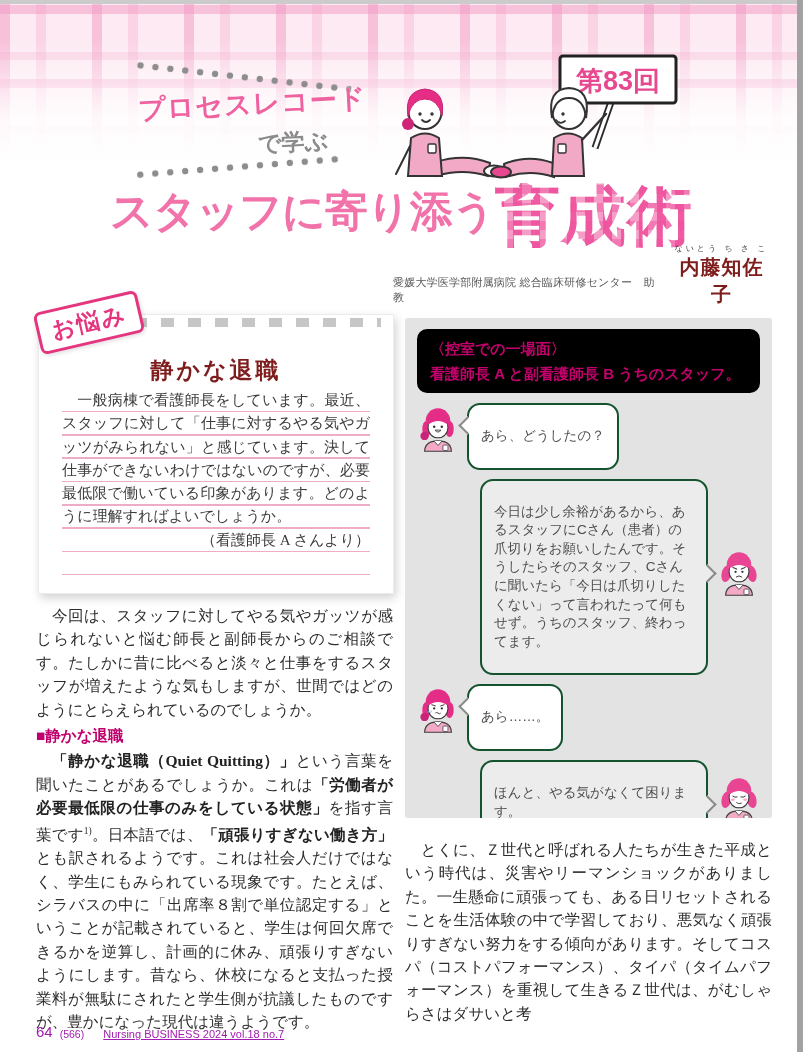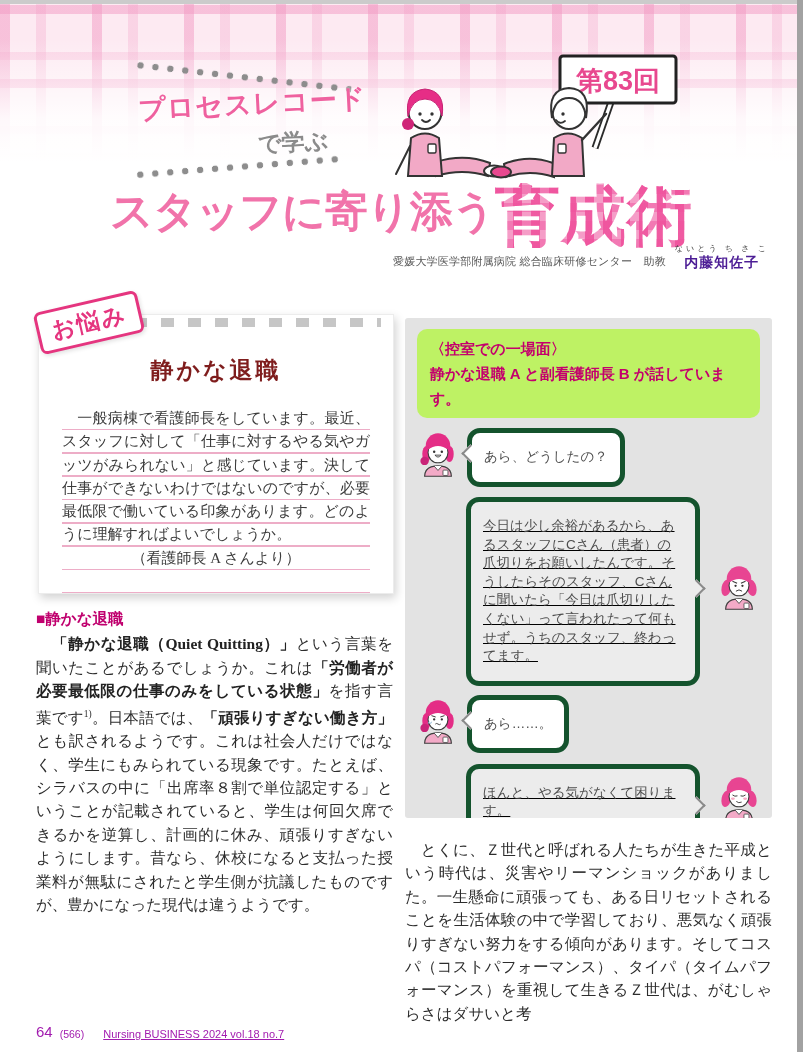--- a/index.html
+++ b/index.html
@@ -30,57 +30,57 @@
   @supports (-webkit-background-clip:text){
     .t2{background-image:
       repeating-linear-gradient(90deg,rgba(238,80,156,.92) 0 9px,rgba(238,80,156,.4) 9px 18px),
       repeating-linear-gradient(0deg,rgba(244,140,190,.92) 0 9px,rgba(244,140,190,.4) 9px 18px);
       -webkit-background-clip:text;background-clip:text;color:transparent;}}
   
   .author{position:absolute;left:393px;top:243px;width:380px;display:flex;align-items:flex-end;gap:9px;}
   .affil{font-size:11px;color:#5a5a5a;letter-spacing:.2px;padding-bottom:3px;}
   .name-wrap{text-align:center;}
   .furigana{display:block;font-size:8px;color:#444;letter-spacing:3px;}
-  .aname{display:block;font-size:14px;font-weight:bold;color:#4c1d95;letter-spacing:1px;}
+  .aname{display:block;font-size:20px;font-weight:bold;color:#7f1d1d;letter-spacing:1px;}
   
   .illus{position:absolute;left:348px;top:50px;}
   
   .notepad{position:absolute;left:38px;top:314px;width:354px;height:278px;background:#fff;
     border:1px solid #ececec;box-shadow:2px 4px 9px rgba(0,0,0,.18);}
   .perforation{position:absolute;top:3px;left:14px;right:12px;height:9px;
     background:repeating-linear-gradient(90deg,#c6c6c6 0 13px,transparent 13px 27px);}
   .stamp{position:absolute;left:-3px;top:-14px;transform:rotate(-13deg);background:#fff;
     border:3.5px solid #e5357f;border-radius:7px;padding:3px 12px;color:#e5357f;
     font-size:23px;font-weight:bold;letter-spacing:2px;box-shadow:1px 2px 4px rgba(0,0,0,.12);}
   .note-title{margin-top:40px;text-align:center;font-size:23px;font-weight:bold;color:#7f1d1d;letter-spacing:3px;}
-  .note-lines{margin:21px 23px 0;font-family:"Liberation Serif",serif;font-size:15px;line-height:23.3px;
+  .note-lines{margin:3px 23px 0;font-family:"Liberation Serif",serif;font-size:15px;line-height:23.3px;
     color:#3b3b3b;text-align:justify;padding-bottom:35px;
     background-image:repeating-linear-gradient(to bottom,transparent 0 21.8px,#edadc7 21.8px 23.3px);}
-  .note-sign{text-align:center;}
+  .note-sign{text-align:right;}
   
   .col{position:absolute;font-family:"Liberation Serif",serif;font-size:15.5px;line-height:23.4px;
     color:#2d2d2d;text-align:justify;}
   .col-left{left:36px;top:604px;width:357px;}
   .col-right{left:405px;top:838px;width:367px;}
   .para{margin:0;}
   .para b{font-family:Liberation Serif, serif;font-weight:bold;color:#222;}
   .para sup{font-size:9.5px;}
   .sec-head{margin:3px 0 2px;font-family:"Liberation Sans",sans-serif;font-size:15.5px;
     font-weight:bold;color:#c0006e;}
   
   .panel{position:absolute;left:405px;top:318px;width:367px;height:500px;background:#e3e3e3;
     border-radius:3px;overflow:hidden;}
-  .panel-header{margin:11px 12px 6px;background:#bef264;border-radius:10px;padding:7px 13px;
+  .panel-header{margin:11px 12px 6px;background:#000000;border-radius:10px;padding:7px 13px;
     color:#c4006d;font-weight:bold;font-size:15px;line-height:25px;}
   .chat{padding:0 8px;}
   .chat-row{display:flex;margin-top:5px;}
   .chat-row.left{justify-content:flex-start;align-items:flex-start;gap:6px;margin-left:2px;}
-  .chat-row.right{justify-content:flex-end;align-items:center;gap:16px;margin-right:2px;text-decoration:underline;}
+  .chat-row.right{justify-content:flex-end;align-items:center;gap:8px;margin-right:2px;}
   .avatar{flex:0 0 auto;width:46px;}
-  .bubble{position:relative;border:5px solid #14532d;border-radius:13px;padding:15px 12px;
+  .bubble{position:relative;border:2px solid #14532d;border-radius:13px;padding:22px 12px;
     background:#fff;max-width:200px;font-size:13.5px;line-height:18.6px;color:#4d4d4d;margin-top:4px;}
   .bubble.gray{background:#ececec;}
   .tail{position:absolute;width:11px;height:11px;background:#fff;
     border-left:2px solid #8a8a8a;border-bottom:2px solid #8a8a8a;}
   .bubble.gray .tail{background:#ececec;}
   .tail.left{left:-8px;top:14px;transform:rotate(45deg);}
   .tail.right{right:-8px;top:45%;transform:rotate(225deg);}
   
   .footer{position:absolute;left:36px;top:1023px;color:#a21caf;display:flex;align-items:flex-end;gap:7px;}
   .pnum{font-size:15px;}
@@ -153,28 +153,29 @@
     <div class="perforation"></div>
     <div class="stamp">お悩み</div>
     <div class="note-title">静かな退職</div>
     <div class="note-lines">
       <div>　一般病棟で看護師長をしています。最近、スタッフに対して「仕事に対するやる気やガッツがみられない」と感じています。決して仕事ができないわけではないのですが、必要最低限で働いている印象があります。どのように理解すればよいでしょうか。</div>
       <div class="note-sign">（看護師長 A さんより）</div>
     </div>
   </div>
 
   <div class="col col-left">
+    <p class="para">　今回は、スタッフに対してやる気やガッツが感じられないと悩む師長と副師長からのご相談です。たしかに昔に比べると淡々と仕事をするスタッフが増えたような気もしますが、世間ではどのようにとらえられているのでしょうか。</p>
     <h3 class="sec-head">■静かな退職</h3>
     <p class="para"><span>　</span><b>「静かな退職（Quiet Quitting）」</b><span>という言葉を聞いたことがあるでしょうか。これは</span><b>「労働者が必要最低限の仕事のみをしている状態」</b><span>を指す言葉です</span><sup>1)</sup><span>。日本語では、</span><b>「頑張りすぎない働き方」</b><span>とも訳されるようです。これは社会人だけではなく、学生にもみられている現象です。たとえば、シラバスの中に「出席率８割で単位認定する」ということが記載されていると、学生は何回欠席できるかを逆算し、計画的に休み、頑張りすぎないようにします。昔なら、休校になると支払った授業料が無駄にされたと学生側が抗議したものですが、豊かになった現代は違うようです。</span></p>
   </div>
 
   <div class="panel">
     <div class="panel-header">
       <div>〈控室での一場面〉</div>
-      <div>静かな退職 A と副看護師長 B が話しています。</div>
+      <div>看護師長 A と副看護師長 B うちのスタッフ。</div>
     </div>
     <div class="chat">
         <div class="chat-row left">
           <div class="avatar"><svg width="46" height="60" viewBox="0 0 60 60">
               <circle cx="30" cy="19" r="16" fill="#e42d86"></circle>
               <ellipse cx="15" cy="30" rx="5.5" ry="10.5" fill="#e42d86"></ellipse>
               <ellipse cx="45" cy="30" rx="5.5" ry="10.5" fill="#e42d86"></ellipse>
               <circle cx="12.5" cy="39" r="5.5" fill="#c92478"></circle>
               <ellipse cx="30" cy="28" rx="13" ry="13.5" fill="#fff" stroke="#3c3c3c" stroke-width="1.4"></ellipse>
               <path d="M16.5,24.5 Q18,10.5 30,10 Q42,10.5 43.5,24.5 Q30,14.5 16.5,24.5 Z" fill="#e42d86"></path>

